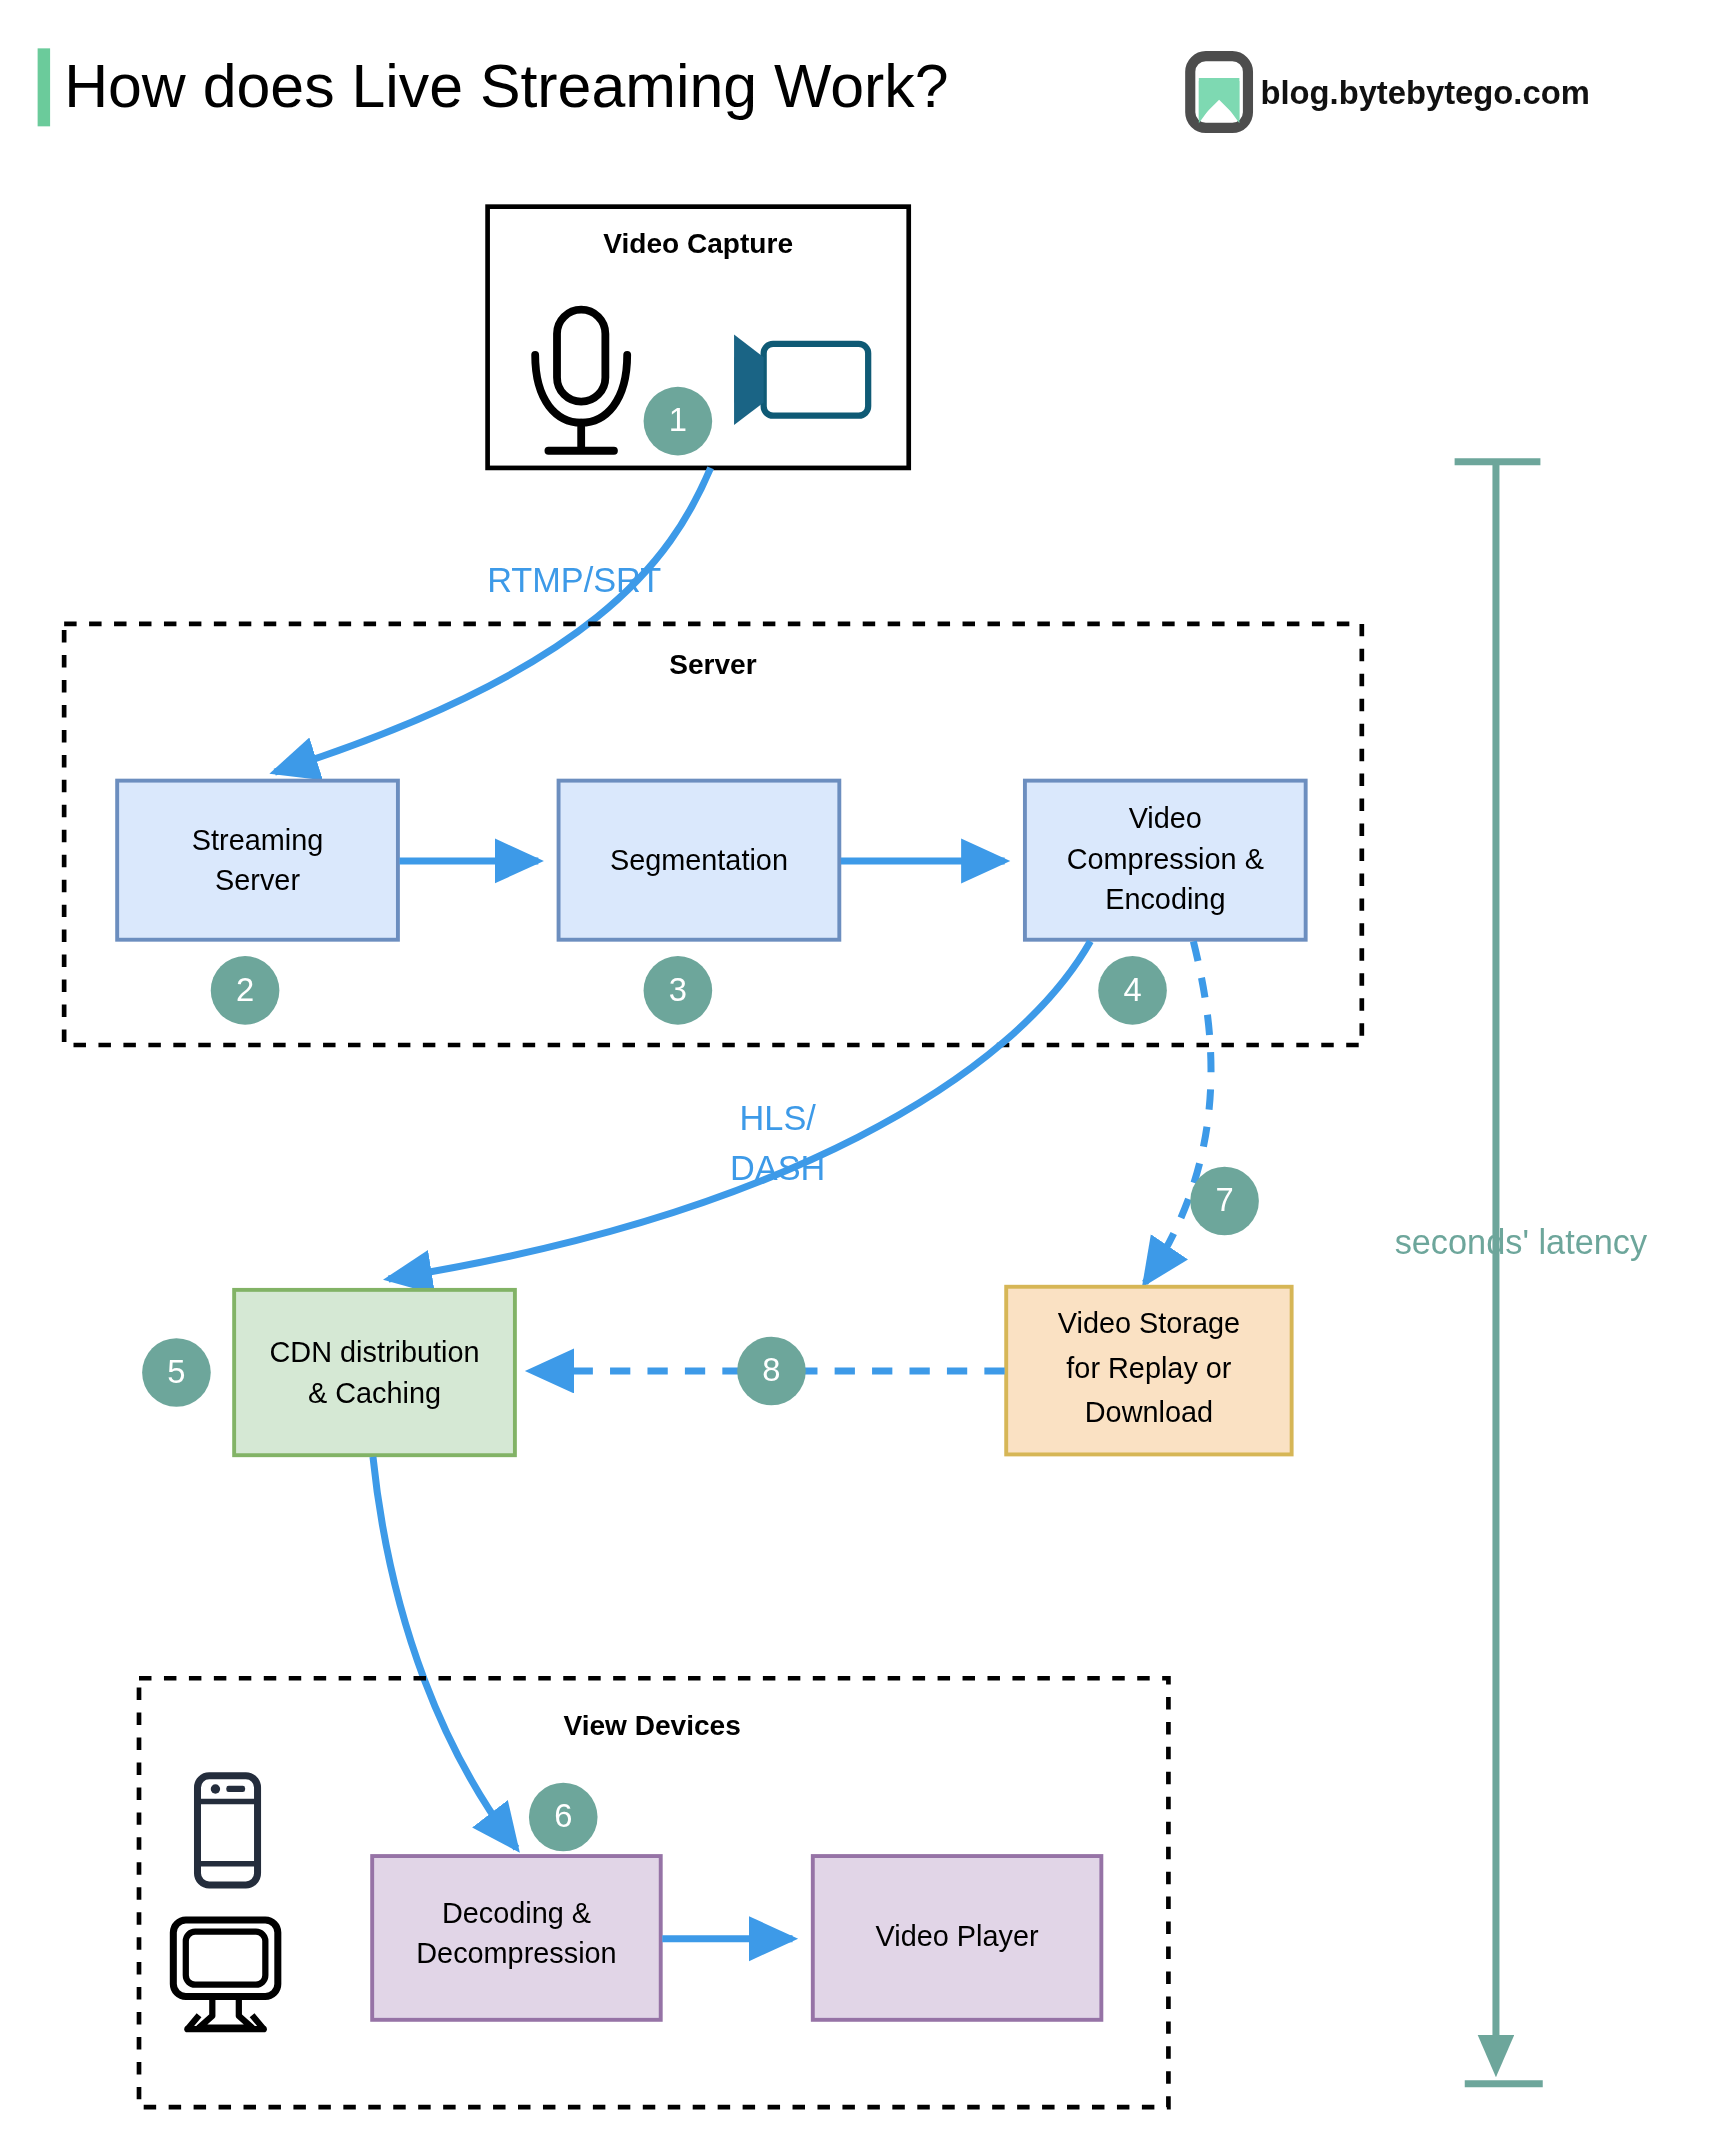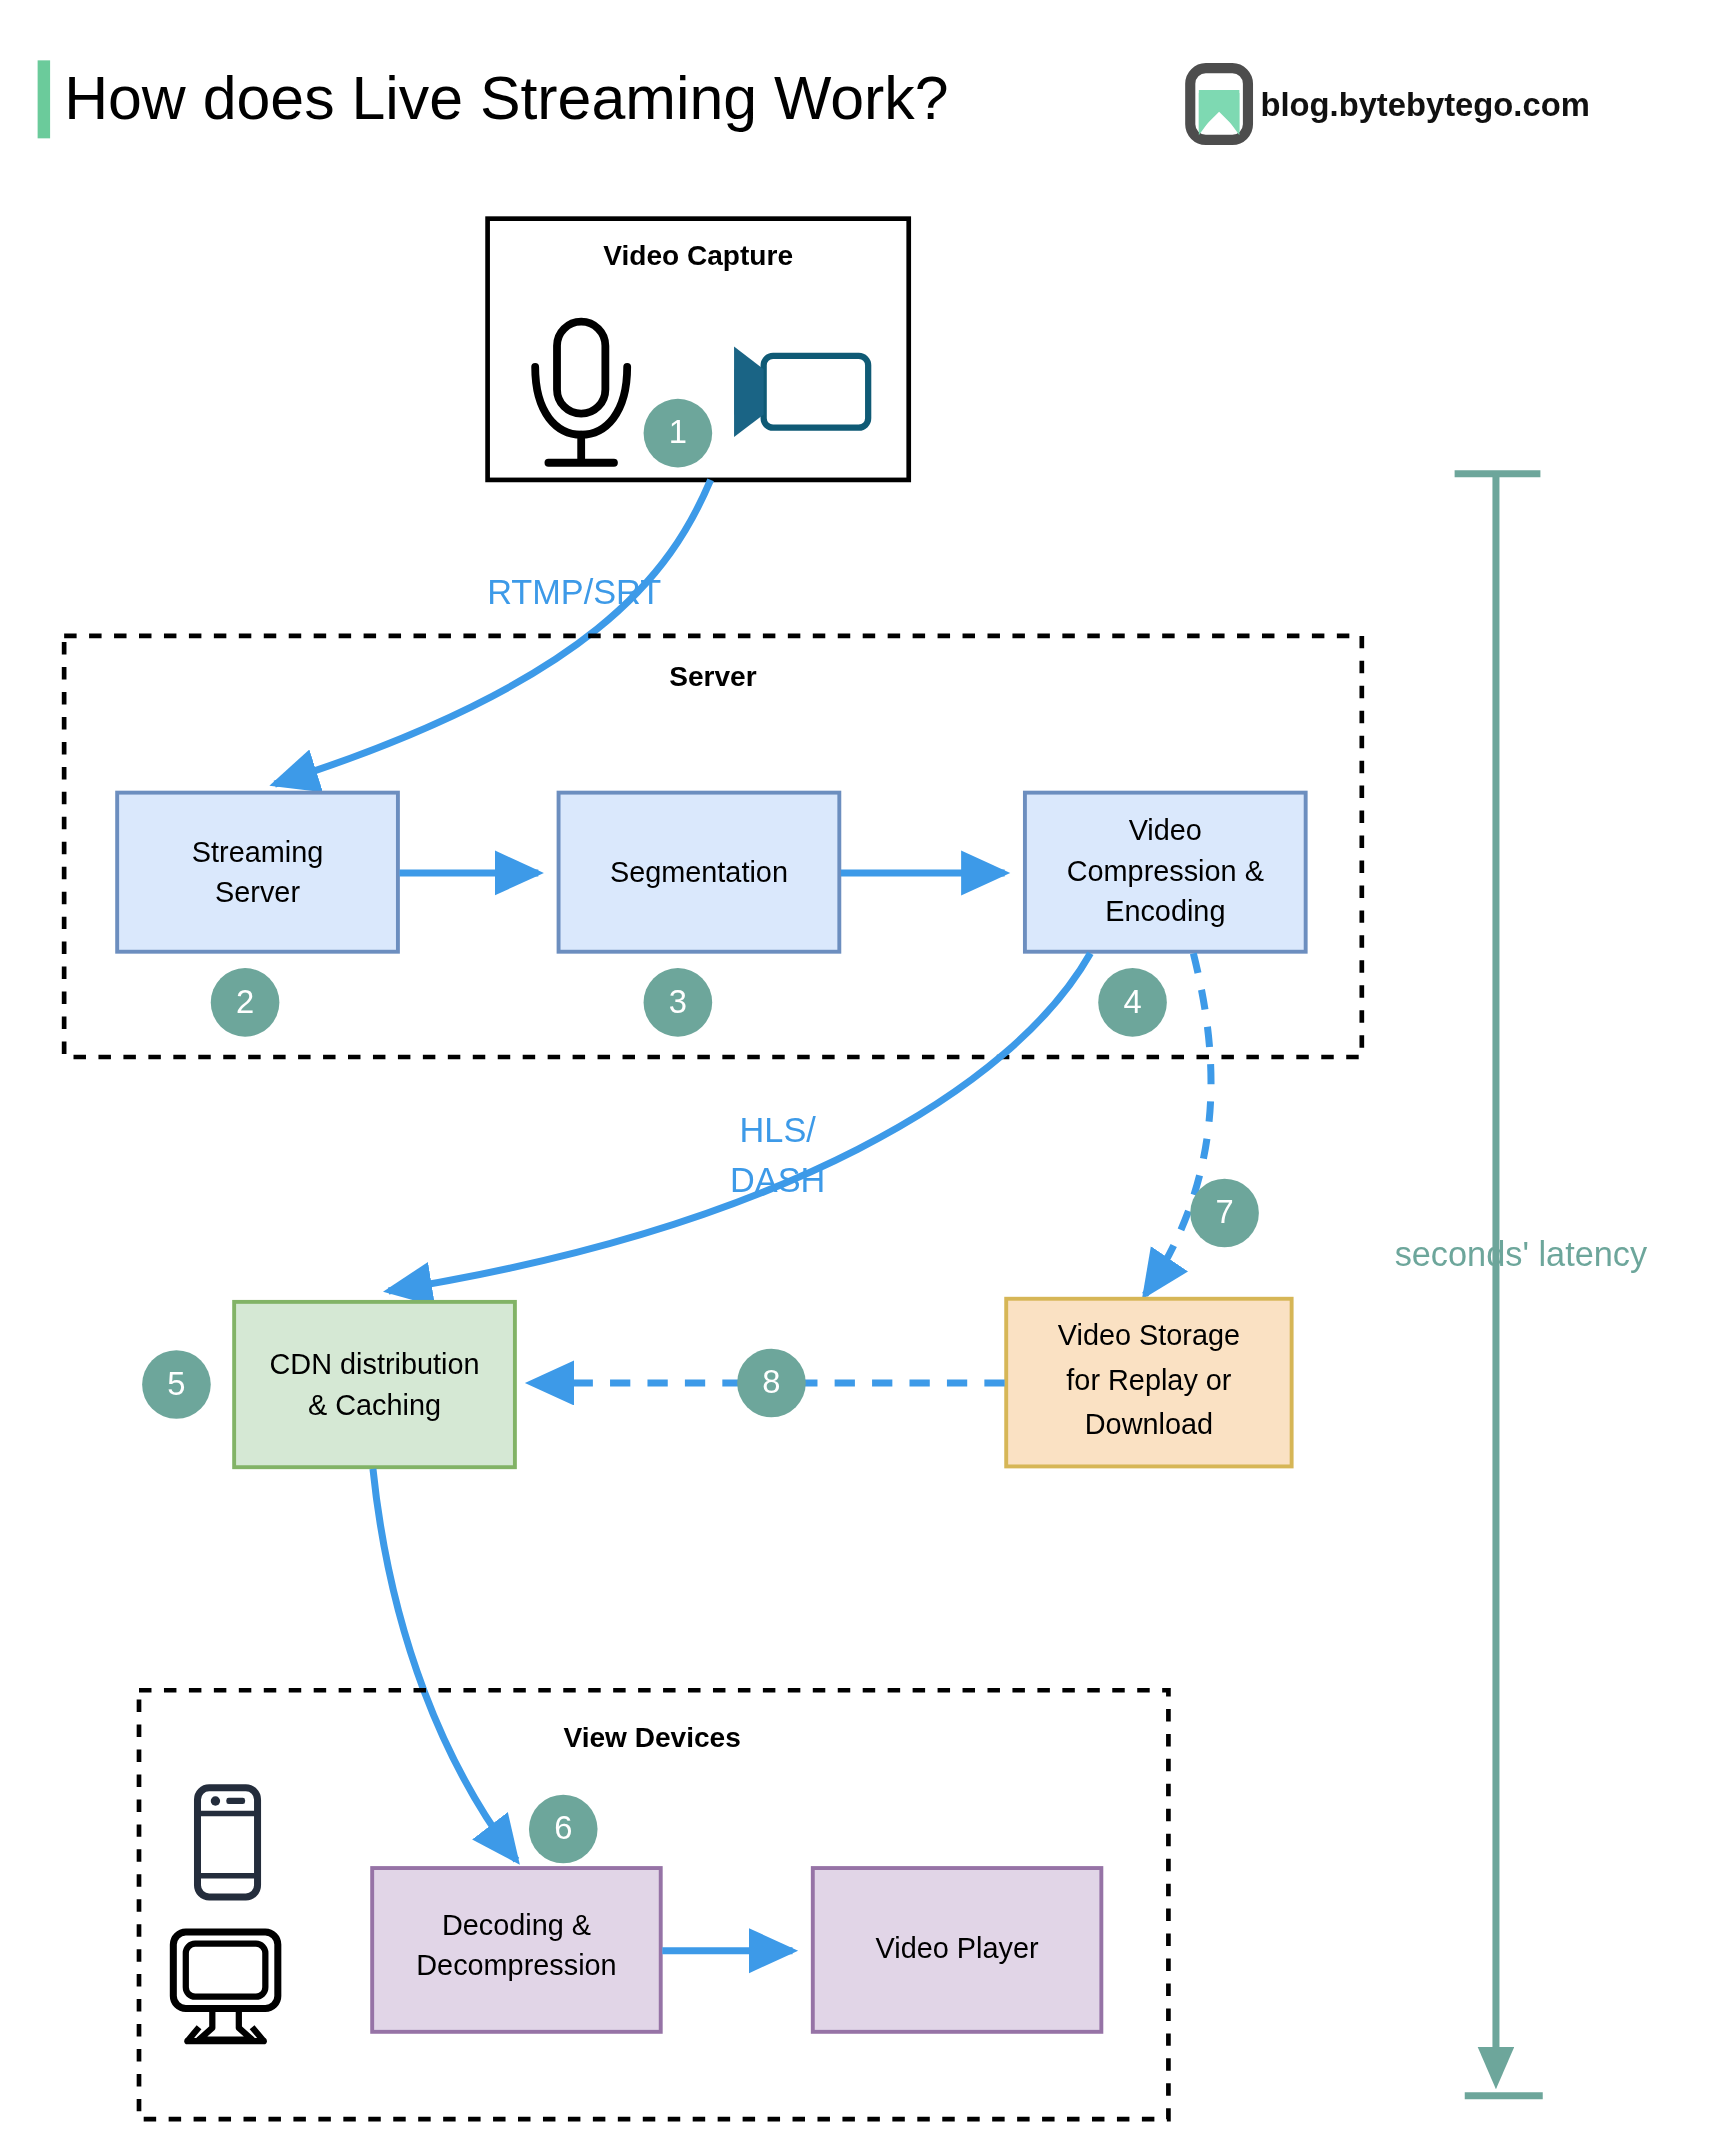--- a/index.html
+++ b/index.html
@@ -9,21 +9,21 @@
   }
   body {
     width: 1734px;
     height: 2129px;
     font-family: "Liberation Sans", sans-serif;
     position: relative;
     overflow: hidden;
   }
   #diagram-root {
     position: absolute;
-    left: 0; top: 12px;
+    left: 0; top: 0;
     width: 1734px;
     height: 1735px;
   }
   svg { display: block; }
   .box-label, .group-title, .edge-label, .badge-num,
   .page-title, .brand-text, .latency-label {
     dominant-baseline: middle;
   }
   .page-title {
     font-family: "Liberation Sans", sans-serif;

